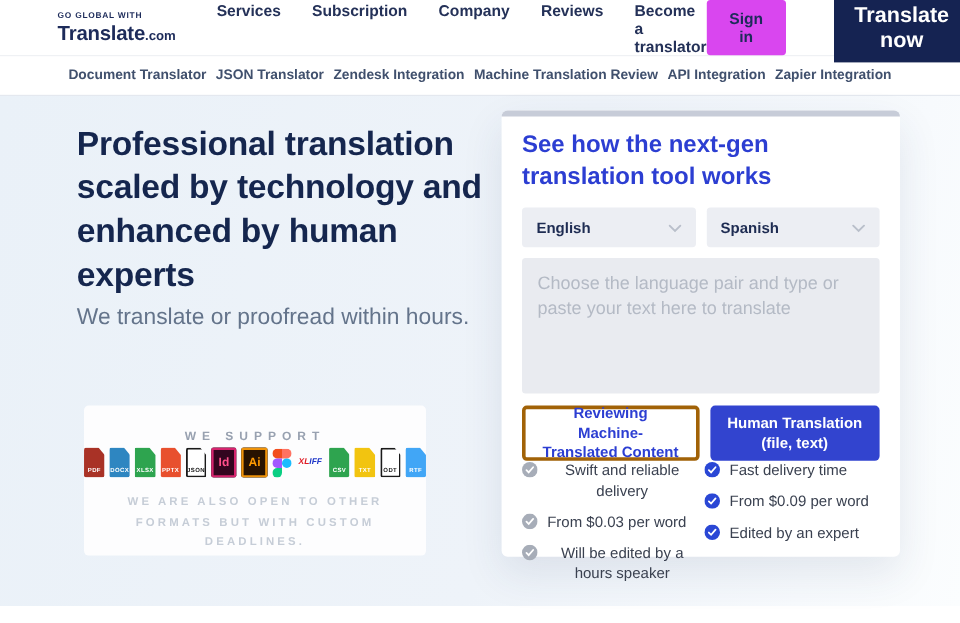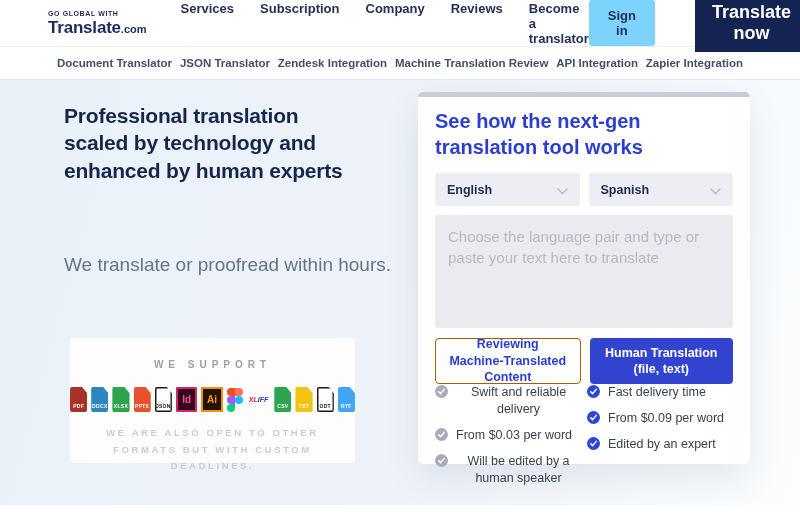--- a/index.html
+++ b/index.html
@@ -17,21 +17,21 @@
     padding:0 40px 0 48px; border-bottom:1px solid #eceef2;
   }
   .logo { line-height:1; cursor:pointer; }
   .logo-tagline { font-size:7px; font-weight:700; letter-spacing:0.6px; color:#1d2b5a; display:block; margin-bottom:2px; }
   .logo-brand { font-size:17px; font-weight:800; color:#1d2b5a; letter-spacing:-0.2px; }
   .logo-tld { font-size:11px; font-weight:600; color:#1d2b5a; }
   .main-nav { display:flex; list-style:none; gap:26px; margin-left:34px; }
   .main-nav li { font-size:13px; font-weight:600; color:#243158; cursor:pointer; }
   .header-actions { margin-left:auto; display:flex; gap:12px; align-items:center; }
   .btn-signin {
-    background:#7dd3fc; color:#1d2b5a; border:none; border-radius:3px;
+    background:#d946ef; color:#1d2b5a; border:none; border-radius:3px;
     padding:8px 19px; font-size:13px; font-weight:600; font-family:inherit; cursor:pointer;
   }
   .btn-translate {
     background:#152352; color:#fff; border:none; border-radius:0;
     padding:8px 17px; font-size:18px; font-weight:700; font-family:inherit; cursor:pointer;margin-left:28px;
   }
 
   
   .subnav {
     height:33px; background:#fff; display:flex; align-items:center;
@@ -39,30 +39,30 @@
     border-bottom:1px solid #e4e8ef;
   }
   .subnav span { font-size:11.5px; font-weight:600; color:#40506d; cursor:pointer; white-space:nowrap; }
 
   
   .hero {
     position:relative; height:425px;
     background:linear-gradient(105deg,#eaf1f8 0%,#eef3f9 55%,#f7fafd 85%,#fbfdfe 100%);
   }
   .headline { position:absolute; left:64px; top:22px; width:350px; }
-  .headline span { display:block; font-size:21px; font-weight:700; color:#15264e; line-height:1.30; letter-spacing:-0.2px; }
+  .headline span { display:block; font-size:28px; font-weight:700; color:#15264e; line-height:1.30; letter-spacing:-0.2px; }
   .subtitle { position:absolute; left:64px; top:174px; font-size:19px; color:#64748b; }
 
   
   .support-card {
     position:absolute; left:70px; top:258px; width:285px; height:125px;
     background:#fdfdfe; border-radius:4px; text-align:center;
   }
   .support-title { margin-top:21px; font-size:10px; font-weight:600; letter-spacing:5px; color:#98a1b0; }
-  .fmt-row { margin-top:16px; display:flex; justify-content:center; align-items:flex-end; gap:4px; height:26px; }
+  .fmt-row { margin-top:2px; display:flex; justify-content:center; align-items:flex-end; gap:4px; height:26px; }
   .fmt {
     width:20px; height:25px; border-radius:2px; color:#fff;
     clip-path:polygon(0 0,70% 0,100% 25%,100% 100%,0 100%);
     display:flex; align-items:flex-end; justify-content:center;
   }
   .fmt-label { font-style:normal; font-size:5px; font-weight:700; padding-bottom:3px; letter-spacing:0.3px; }
   .fmt-pdf  { background:#a93226; }
   .fmt-docx { background:#2e86c1; }
   .fmt-xlsx { background:#2ea44f; }
   .fmt-pptx { background:#e8502e; }
@@ -109,21 +109,21 @@
     padding:11px 13px; font-size:15px; line-height:1.4; color:#333;
     resize:none; font-family:inherit; outline:none;
   }
   .tool-textarea::placeholder { color:#b4bac5; }
   .cta-row { display:flex; gap:9px; margin-top:10px; }
   .cta {
     flex:1; height:46px; border-radius:4px; font-size:12.5px; font-weight:700;
     line-height:1.32; display:flex; align-items:center; justify-content:center;
     text-align:center; padding:0 13px; font-family:inherit; cursor:pointer;
   }
-  .cta-machine { background:#fff; border:1px solid #a16207; color:#2c3ed2; }
+  .cta-machine { background:#fff; border:3px solid #a16207; color:#2c3ed2; }
   .cta-human { background:#3244cf; border:none; color:#fff; }
   .features { display:grid; grid-template-columns:1fr 1fr; column-gap:6px; margin-top:0; list-style:none;text-align:center; }
   .features ul { list-style:none; }
   .feature-item { display:flex; gap:8px; margin-bottom:9px; font-size:12.5px; color:#3a4150; line-height:1.35; }
   .check { flex:none; width:13px; height:13px; margin-top:1px; }
   .check-gray { color:#a7adb8; }
   .check-blue { color:#2a47d5; }
 </style>
 </head>
 <body>
@@ -263,21 +263,21 @@
                   <circle cx="7" cy="7" r="7" fill="currentColor"></circle>
                   <path d="M4 7.3l2 2 4-4.6" stroke="#fff" stroke-width="1.6" fill="none" stroke-linecap="round"></path>
                 </svg></span>
             <span>From $0.03 per word</span>
           </li>
           <li class="feature-item">
             <span class="check check-gray"><svg viewBox="0 0 14 14" width="13" height="13">
                   <circle cx="7" cy="7" r="7" fill="currentColor"></circle>
                   <path d="M4 7.3l2 2 4-4.6" stroke="#fff" stroke-width="1.6" fill="none" stroke-linecap="round"></path>
                 </svg></span>
-            <span>Will be edited by a human speaker</span>
+            <span>Will be edited by a hours speaker</span>
           </li>
         </ul>
         <ul>
           <li class="feature-item">
             <span class="check check-blue"><svg viewBox="0 0 14 14" width="13" height="13">
                   <circle cx="7" cy="7" r="7" fill="currentColor"></circle>
                   <path d="M4 7.3l2 2 4-4.6" stroke="#fff" stroke-width="1.6" fill="none" stroke-linecap="round"></path>
                 </svg></span>
             <span>Fast delivery time</span>
           </li>

